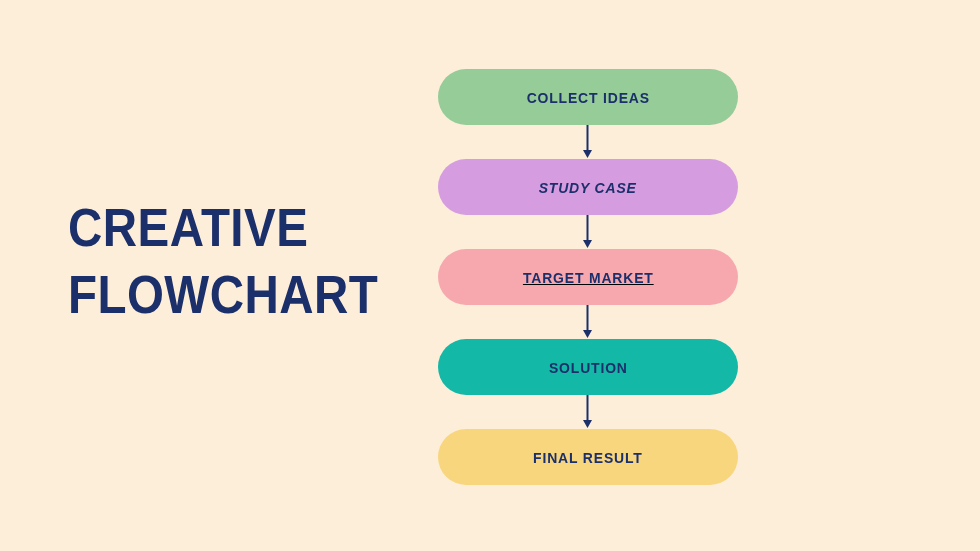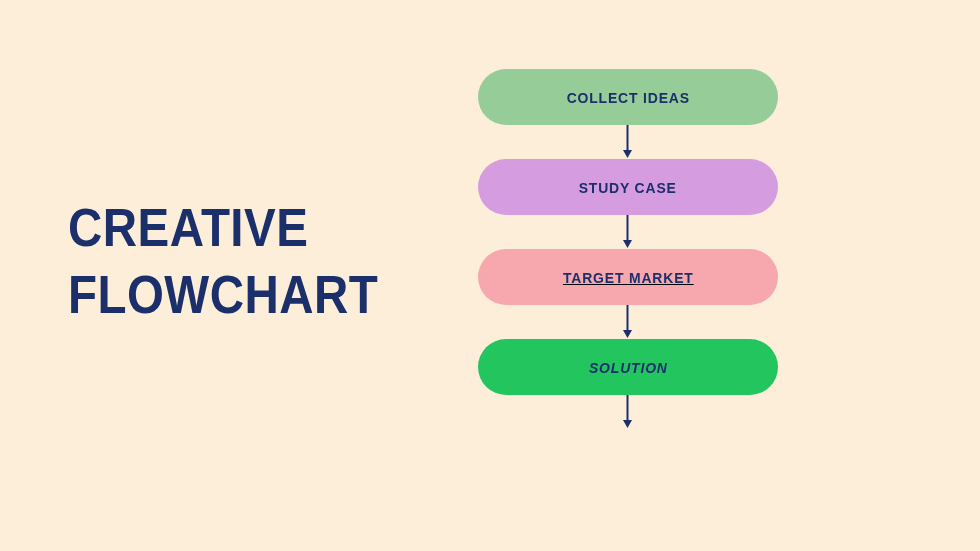--- a/index.html
+++ b/index.html
@@ -38,21 +38,21 @@
     letter-spacing: 0.5px;
     text-transform: uppercase;
     transform: scaleX(0.88);
     transform-origin: left center;
     white-space: nowrap;
   }
 
   
   .flow {
     position: absolute;
-    left: 478px;
+    left: 438px;
     top: 69px;
     width: 300px;
     height: 416px;
   }
 
   .node-wrap {
     position: relative;
     width: 300px;
   }
 
@@ -107,21 +107,21 @@
           <span class="node-label">Collect Ideas</span>
         </div>
       </div>
       <div class="connector">
         <svg width="300" height="34" viewBox="0 0 300 34" xmlns="http://www.w3.org/2000/svg">
           <line x1="149.5" y1="0" x2="149.5" y2="26" stroke="#1b2f6b" stroke-width="2"></line>
           <polygon points="145,25 154,25 149.5,33" fill="#1b2f6b"></polygon>
         </svg>
       </div>
       <div class="node-wrap">
-        <div class="node" style="background: rgb(214, 156, 224);">
+        <div class="node" style="background: rgb(214, 156, 224); font-style: italic;">
           <span class="node-label">Study Case</span>
         </div>
       </div>
       <div class="connector">
         <svg width="300" height="34" viewBox="0 0 300 34" xmlns="http://www.w3.org/2000/svg">
           <line x1="149.5" y1="0" x2="149.5" y2="26" stroke="#1b2f6b" stroke-width="2"></line>
           <polygon points="145,25 154,25 149.5,33" fill="#1b2f6b"></polygon>
         </svg>
       </div>
       <div class="node-wrap">
@@ -129,25 +129,30 @@
           <span class="node-label">Target Market</span>
         </div>
       </div>
       <div class="connector">
         <svg width="300" height="34" viewBox="0 0 300 34" xmlns="http://www.w3.org/2000/svg">
           <line x1="149.5" y1="0" x2="149.5" y2="26" stroke="#1b2f6b" stroke-width="2"></line>
           <polygon points="145,25 154,25 149.5,33" fill="#1b2f6b"></polygon>
         </svg>
       </div>
       <div class="node-wrap">
-        <div class="node" style="background: #22c55e; font-style: italic;">
+        <div class="node" style="background: #14b8a6;">
           <span class="node-label">Solution</span>
         </div>
       </div>
       <div class="connector">
         <svg width="300" height="34" viewBox="0 0 300 34" xmlns="http://www.w3.org/2000/svg">
           <line x1="149.5" y1="0" x2="149.5" y2="26" stroke="#1b2f6b" stroke-width="2"></line>
           <polygon points="145,25 154,25 149.5,33" fill="#1b2f6b"></polygon>
         </svg>
       </div>
+      <div class="node-wrap">
+        <div class="node" style="background: rgb(248, 214, 126);">
+          <span class="node-label">Final Result</span>
+        </div>
+      </div>
     </div>
 
 </div>
 
 </body></html>

